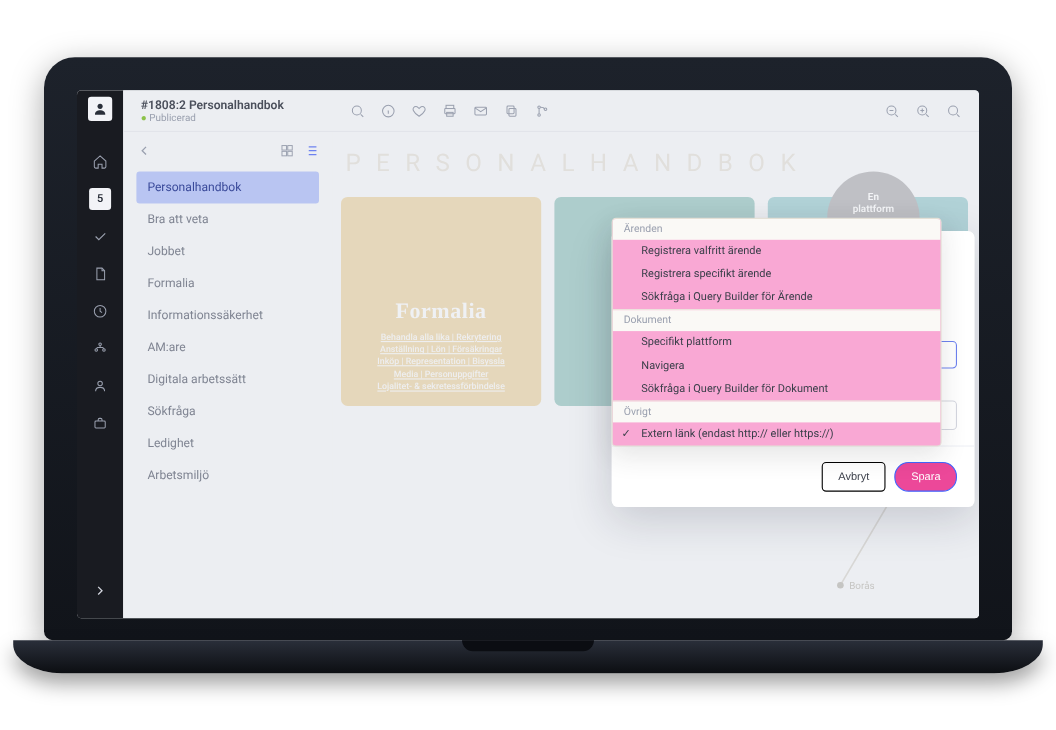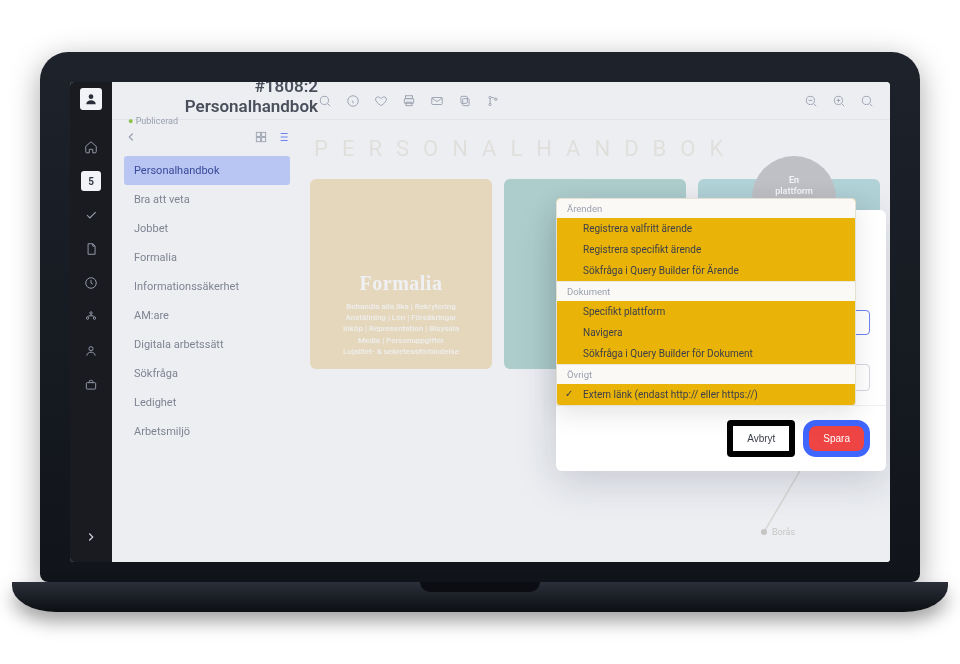--- a/index.html
+++ b/index.html
@@ -101,21 +101,21 @@
   }
   .topbar {
     height:38px;
     display:flex;
     align-items:center;
     padding:0 16px;
     color:#5e6370;
     border-bottom:1px solid #e2e4ea;
   }
   .topbar .title-block{flex:0 0 190px;}
-  .topbar h1{font-size:17px;font-weight:600;color:#4a4f5b;text-align:right;}
+  .topbar h1{font-size:11px;font-weight:600;color:#4a4f5b;}
   .topbar .status{font-size:9px;color:#9aa0af;}
   .status .dot{color:#8dc24a;}
   .topbar .tools{display:flex;gap:14px;color:#9aa0af;font-size:14px;}
   .topbar .spacer{flex:1;}
   .topbar .right-tools{display:flex;gap:14px;color:#9aa0af;font-size:14px;}
 
   .body{
     flex:1;display:flex;overflow:hidden;
   }
   .sidepanel{
@@ -239,29 +239,29 @@
     padding:7px 10px;font-size:10px;color:#6a6e7a;
     outline:none;
   }
   .text-input::placeholder{color:#b3b6c1;}
   .modal-actions{
     display:flex;justify-content:flex-end;gap:8px;
     padding:14px 16px;border-top:1px solid #eef0f5;
   }
   .btn{
     font-size:10px;padding:7px 14px;border-radius:4px;cursor:pointer;
-    border:6px solid #000000;background:#fff;color:#3b3f4a;
-  }
-  .btn.primary{background:#ef4444;border-color:#3f66ff;color:#fff;border-radius:13px;}
+    border:1px solid #000000;background:#fff;color:#3b3f4a;
+  }
+  .btn.primary{background:#ec4899;border-color:#3f66ff;color:#fff;border-radius:13px;}
 
   .dropdown{
     position:absolute;
     left:254px;top:78px;
     width:300px;
-    background:#eab308;
+    background:#f9a8d4;
     border:1px solid #e4e0d6;
     border-radius:4px;
     box-shadow:0 8px 24px rgba(40,40,40,.12);
     font-size:10px;color:#3b3f4a;
     overflow:hidden;
     z-index:3;
   }
   .dd-group{padding:4px 10px;color:#9aa0af;font-size:9.5px;background:#faf9f6;}
   .dd-item{
     padding:5px 10px 5px 26px;cursor:pointer;
@@ -454,21 +454,21 @@
                 <div class="sp-item">Arbetsmiljö</div>
               </div>
           </div>
 
           <div class="content">
             <div class="page">
               <div class="page-title">PERSONALHANDBOK</div>
               <div class="cards" id="cards">
                   <div class="card ochre">
                     <div class="c-title">Formalia</div>
-                    <div class="c-sub" style="white-space: pre-line;">Behandla alla lika | Rekrytering
+                    <div class="c-sub" style="white-space: pre-line; text-decoration: underline;">Behandla alla lika | Rekrytering
 Anställning | Lön | Försäkringar
 Inköp | Representation | Bisyssla
 Media | Personuppgifter
 Lojalitet- &amp; sekretessförbindelse</div>
                   </div>
                   <div class="card jade">
                     <div class="c-title">am:are</div>
                     <div class="c-sub" style="white-space: pre-line;"></div>
                   </div>
                   <div class="card teal">

